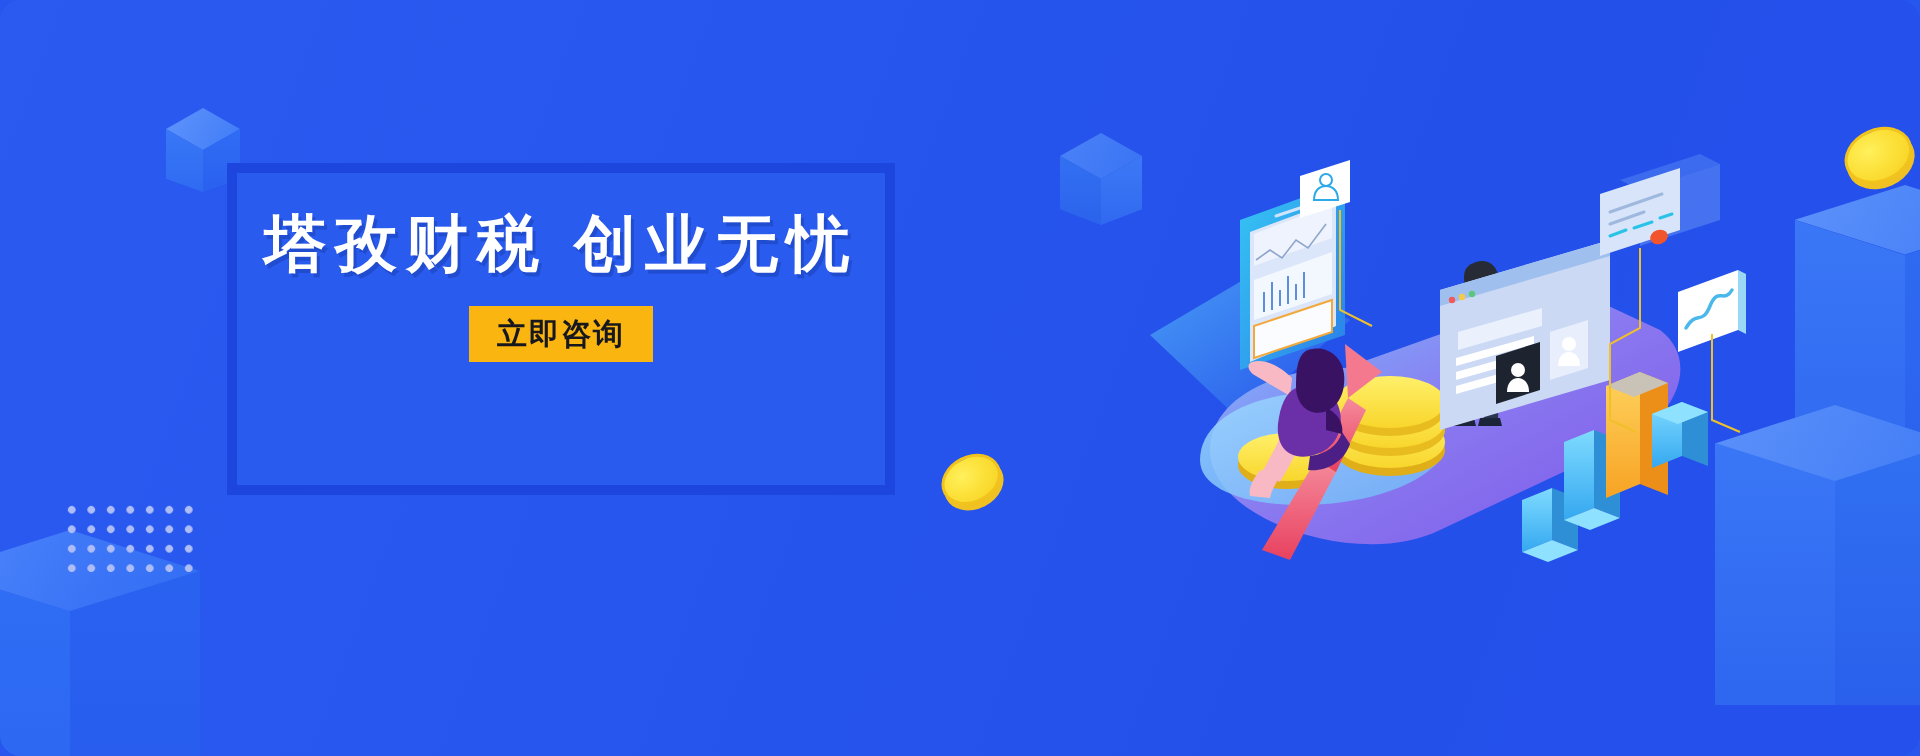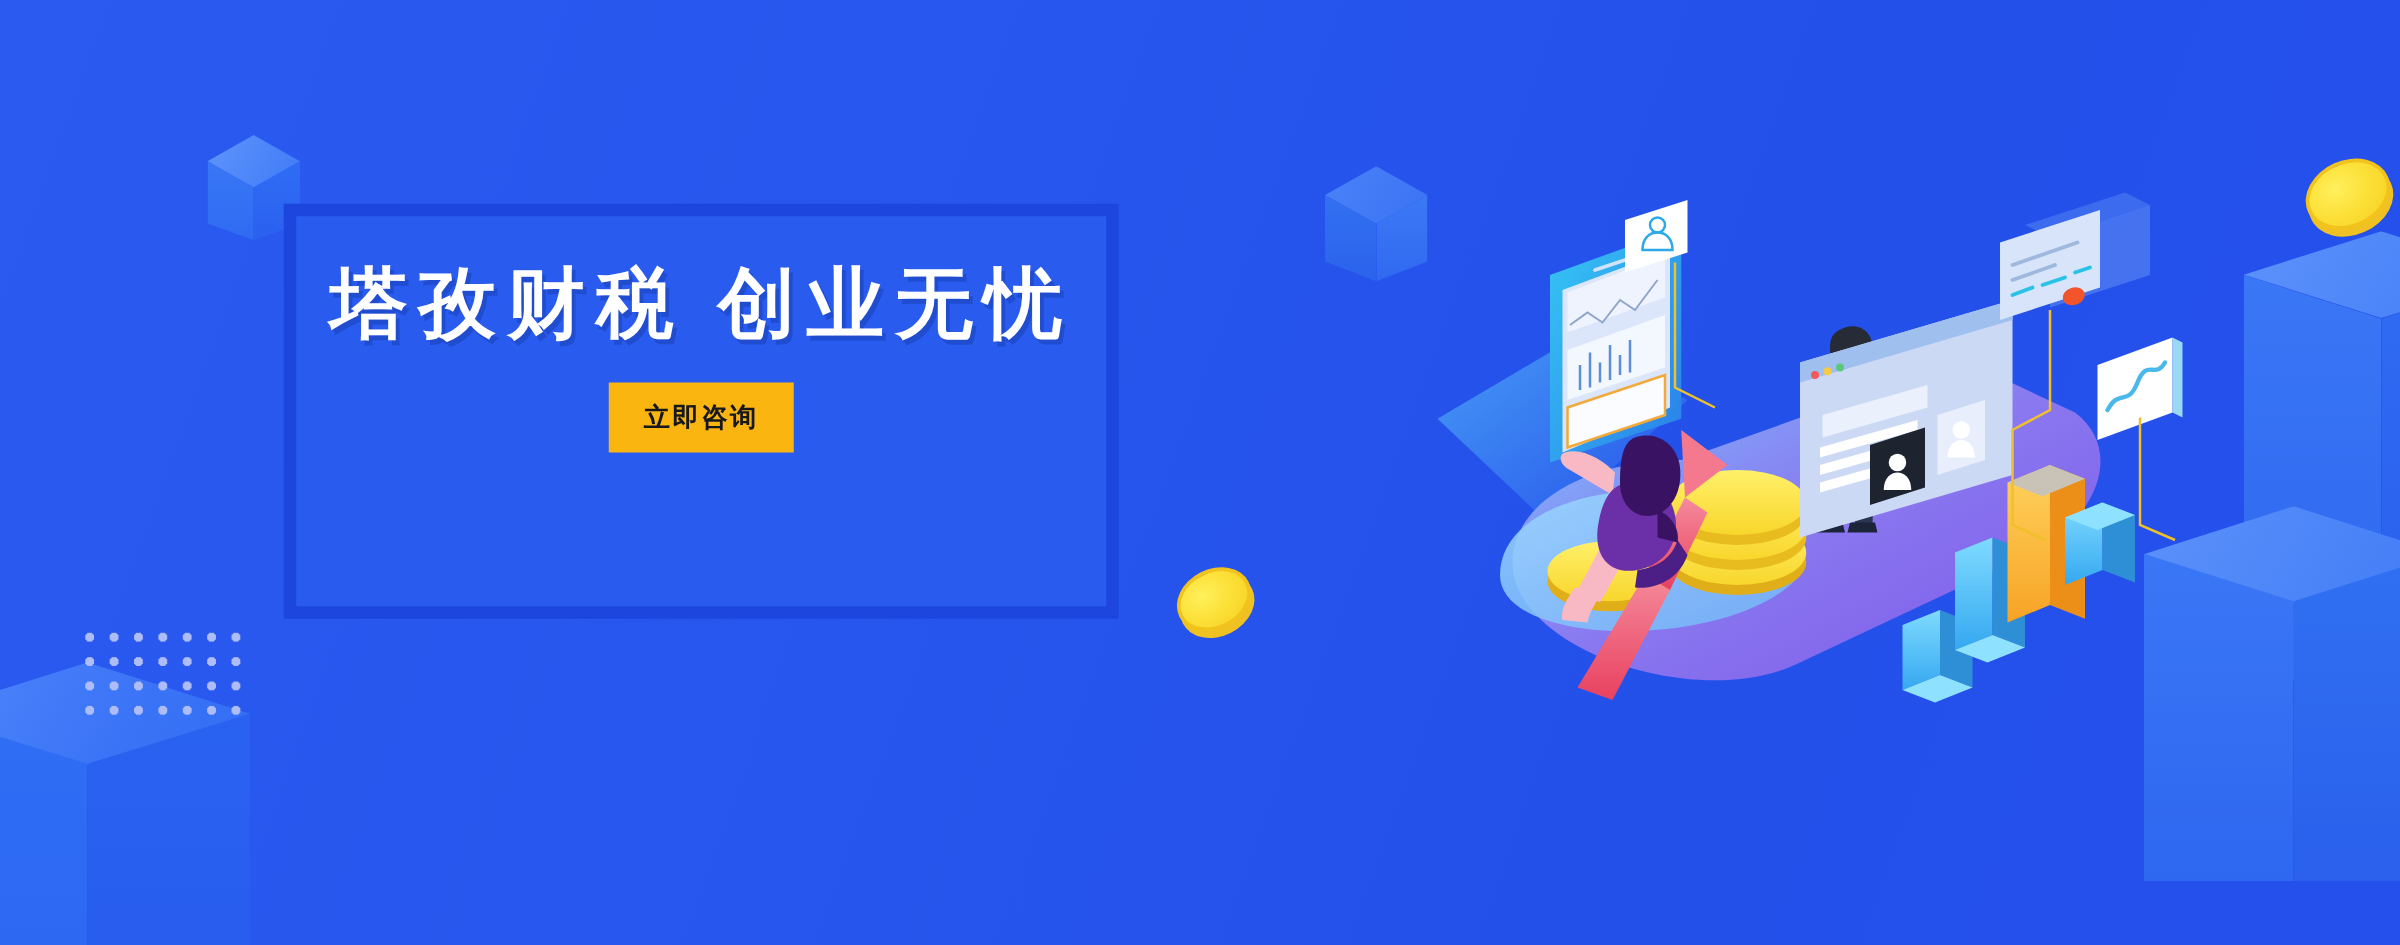--- a/index.html
+++ b/index.html
@@ -5,20 +5,21 @@
 <style>
   html,body{margin:0;padding:0;}
   body{
     width:1920px;height:756px;overflow:hidden;
     font-family:"Liberation Sans","DejaVu Sans",sans-serif;
     background:#2656ED;
   }
   #banner{
     position:relative;width:1920px;height:756px;overflow:hidden;
     background:linear-gradient(110deg,#2a5af0 0%,#2656ed 38%,#2450ea 70%,#2550ec 100%);
+    border-radius:21px;
   }
 
   .cube{position:absolute;}
   .cube .top{position:absolute;}
   .cube .left{position:absolute;}
   .cube .right{position:absolute;}
 
   
   .tower-l{left:-60px;top:530px;width:260px;height:460px;}
   .tower-l .top{
@@ -161,21 +162,21 @@
     color:#ffffff;
     font-size:23px;
     font-weight:700;
     letter-spacing:2px;
     display:flex;align-items:center;justify-content:center;
     padding:0 22px;
     white-space:nowrap;
   }
   .cta-btn{
     color:#16181d;
-    font-size:21px;
+    font-size:30px;
     font-weight:700;
     letter-spacing:2px;
     display:flex;align-items:center;justify-content:center;
     padding:0 22px;
     white-space:nowrap;
     cursor:pointer;
   }
 
   
   .coin{

